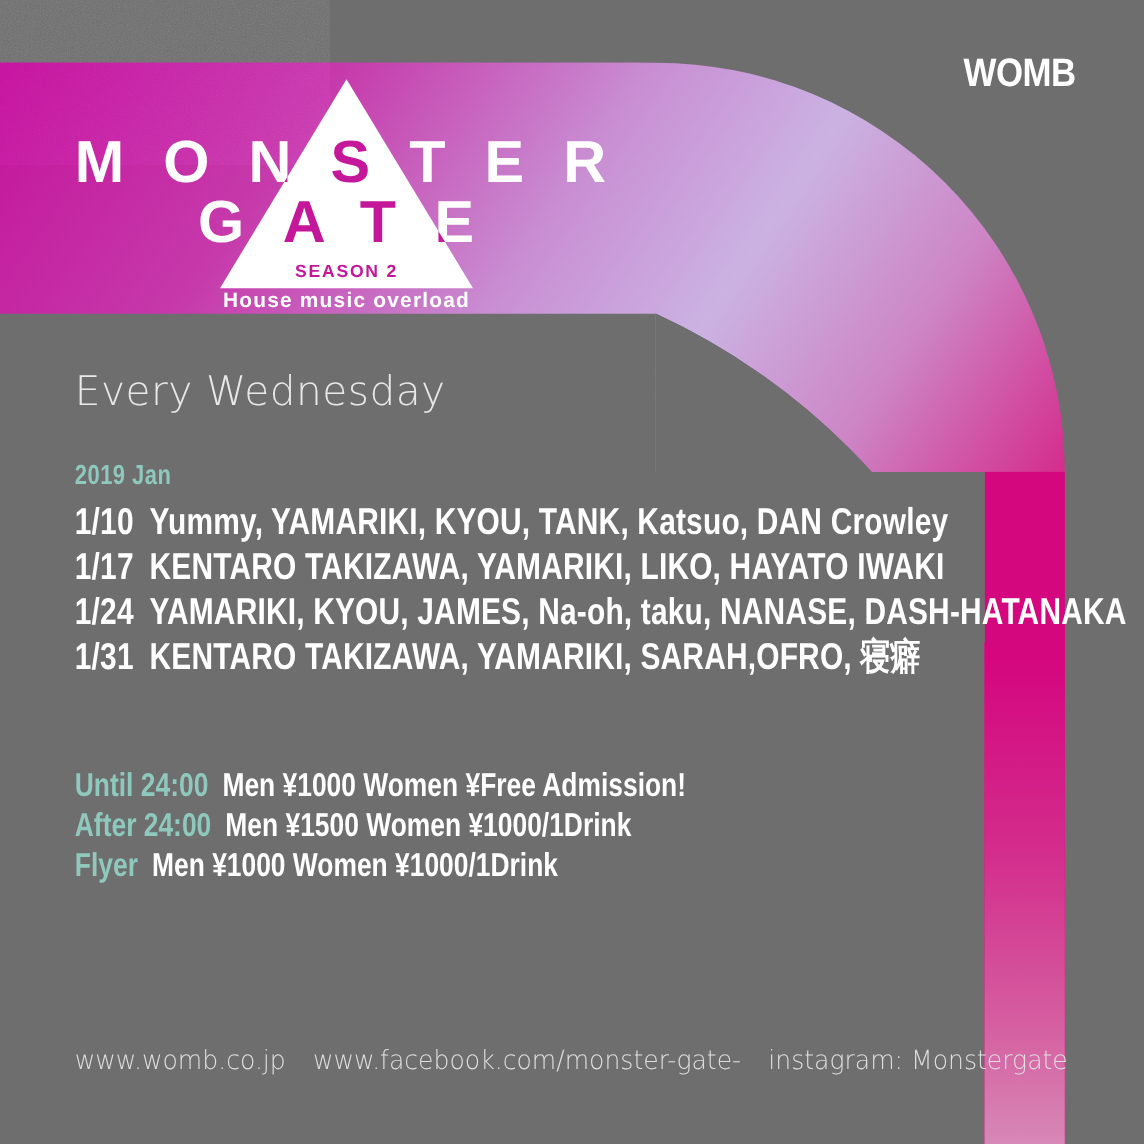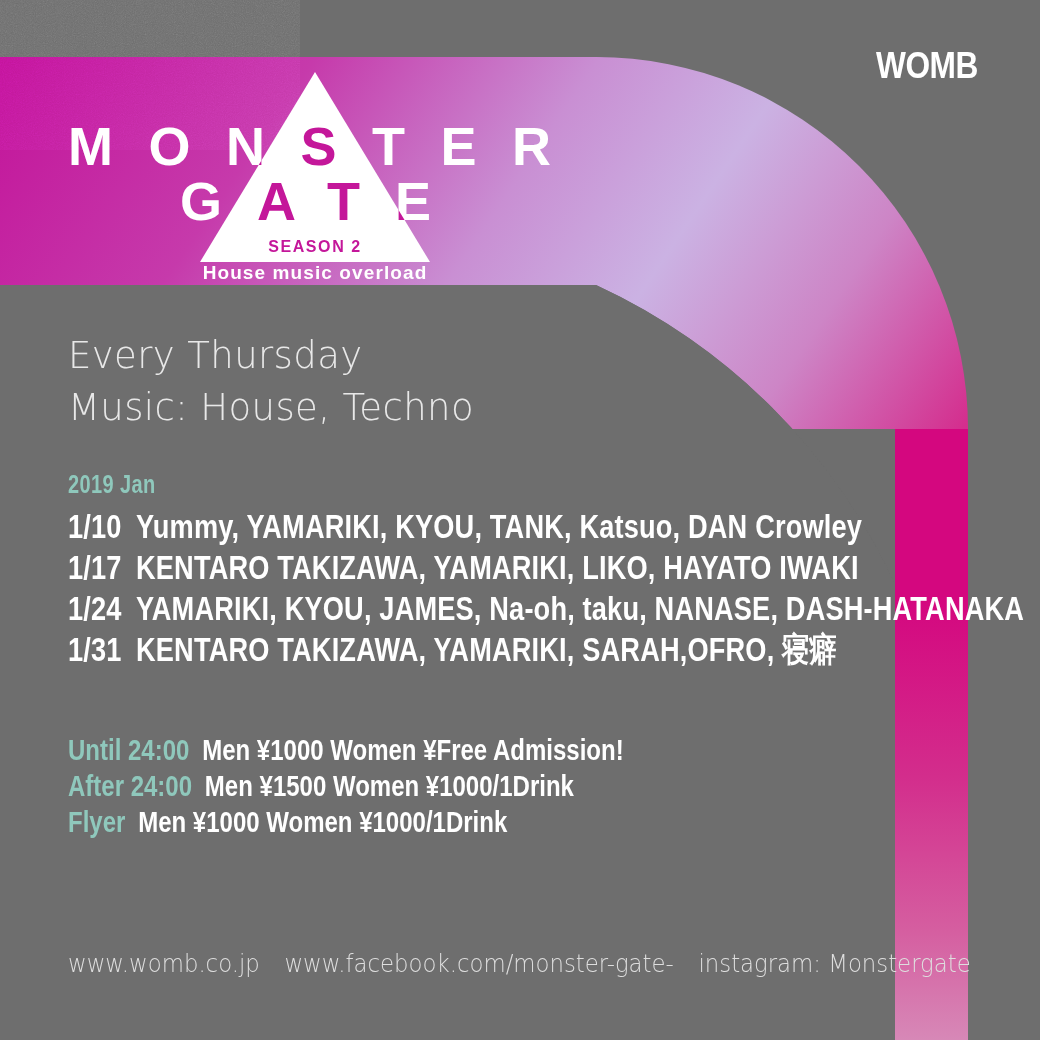--- a/index.html
+++ b/index.html
@@ -59,21 +59,21 @@
     color:#ffffff;
     font-family:"Liberation Sans","DejaVu Sans",sans-serif;
     font-weight:700;font-size:34px;
     line-height:41px;
     white-space:nowrap;
     transform:scaleX(.80);transform-origin:left center;
     letter-spacing:.2px;
   }
   .lineup-row .date{margin-right:18px;}
 
-  #prices{margin-top:62px;}
+  #prices{margin-top:79px;}
   .price-row{
     font-family:"Liberation Sans","DejaVu Sans",sans-serif;
     font-weight:700;font-size:30px;line-height:36px;
     white-space:nowrap;
     transform:scaleX(.80);transform-origin:left center;
   }
   .price-row .label{color:#8fc8bc;margin-right:16px;}
   .price-row .value{color:#ffffff;}
 
   #footer{
@@ -240,22 +240,21 @@
     </g>
 
     <text x="315" y="195" text-anchor="middle" font-family="'Liberation Sans','DejaVu Sans',sans-serif" font-size="16" font-weight="700" fill="#c4179a" letter-spacing="1.6" transform="translate(0,0) scale(1,1)">SEASON 2</text>
 
     <text x="315" y="222" text-anchor="middle" font-family="'Liberation Sans','DejaVu Sans',sans-serif" font-size="19" font-weight="700" fill="#ffffff" letter-spacing="1.1">House music overload</text>
   </svg>
 
   <div id="content">
 
     <div>
-      <div class="headline">Every Thursday</div>
-      <div class="headline">Music: House, Techno</div>
+      <div class="headline">Every Wednesday</div>
     </div>
 
     <div id="lineup">
       <div class="month">2019 Jan</div>
 
       <div class="lineup-row">
         <span class="date">1/10</span><span class="artists">Yummy, YAMARIKI, KYOU, TANK, Katsuo, DAN Crowley</span>
       </div>
       <div class="lineup-row">
         <span class="date">1/17</span><span class="artists">KENTARO TAKIZAWA, YAMARIKI, LIKO, HAYATO IWAKI</span>

